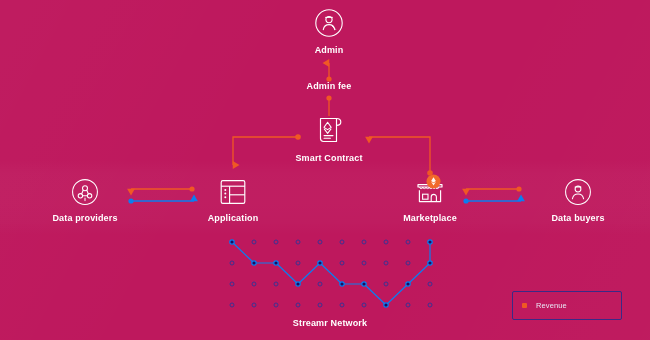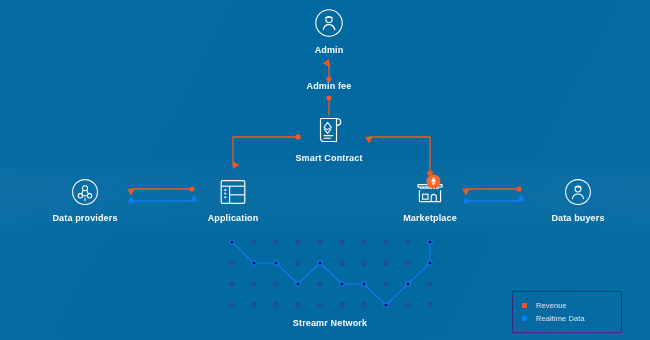--- a/index.html
+++ b/index.html
@@ -6,21 +6,21 @@
   html, body {
     margin: 0;
     padding: 0;
     background: #12063a;
   }
   #stage {
     position: relative;
     width: 650px;
     height: 340px;
     overflow: hidden;
-    background: #0369a1;
+    background: #be185d;
     font-family: "Liberation Sans", "DejaVu Sans", sans-serif;
     -webkit-font-smoothing: antialiased;
   }
   
   #stage::before {
     content: "";
     position: absolute;
     left: 0; right: 0;
     top: 160px;
     height: 75px;
@@ -344,19 +344,15 @@
     <span class="caption">Data buyers</span>
   </div>
 
   <div class="floatlabel" style="left:330px; top:318px;">Streamr Network</div>
 
   <div id="legend">
     <div class="legend-row">
       <span class="legend-swatch" style="background:#f05824;"></span>
       <span class="legend-text">Revenue</span>
     </div>
-    <div class="legend-row">
-      <span class="legend-swatch" style="background:#0b7ef0;"></span>
-      <span class="legend-text">Realtime Data</span>
-    </div>
   </div>
 
 </div>
 
 </body></html>

